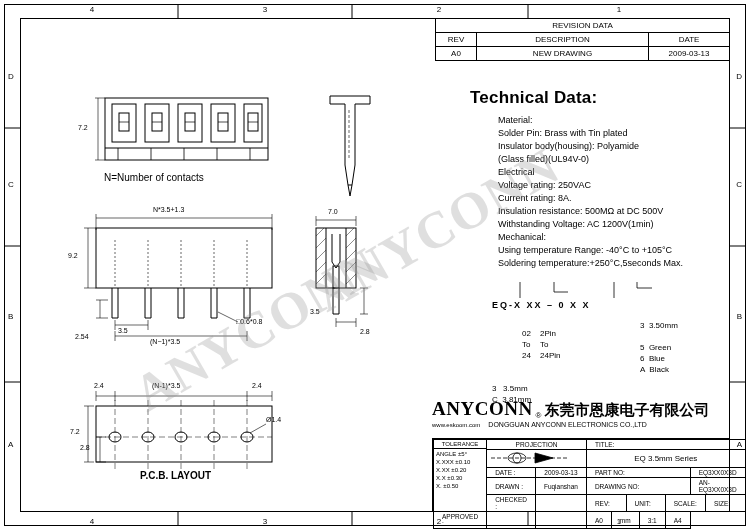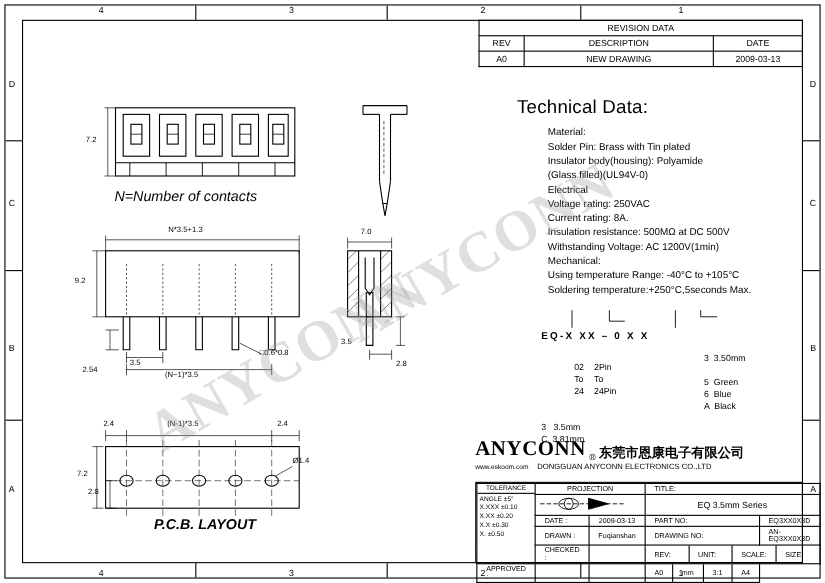--- a/index.html
+++ b/index.html
@@ -11,46 +11,46 @@
   .frame-inner{position:absolute;left:20px;top:18px;width:710px;height:494px;border:1px solid #000;box-sizing:border-box;}
 
   .zone{position:absolute;font-size:8px;text-align:center;color:#000;}
   .ztop{top:5px;}
   .zbot{bottom:4px;}
   .zleft{left:8px;}
   .zright{right:8px;}
 
   
   .t{position:absolute;font-size:8px;line-height:1.1;white-space:pre;}
-  .t9{font-size:13px;font-style:italic;}
+  .t9{font-size:10px;}
   .t7{font-size:7px;}
   .bold{font-weight:bold;}
 
   
   .revtbl{position:absolute;left:435px;top:18px;width:295px;border-collapse:collapse;font-size:8px;}
   .revtbl td,.revtbl th{border:1px solid #000;text-align:center;padding:2px 1px;font-weight:normal;}
 
   
   #tech{position:absolute;left:470px;top:88px;width:262px;}
-  #tech .title{font-size:17px;font-weight:normal;letter-spacing:.2px;}
+  #tech .title{font-size:17px;font-weight:bold;letter-spacing:.2px;}
   #tech .ln{font-size:9px;line-height:13px;white-space:nowrap;}
 
   
   #decoder{position:absolute;left:492px;top:268px;width:230px;font-size:9px;}
   #decoder .code{font-weight:bold;letter-spacing:2px;margin-top:32px;}
   #decoder .cols{position:relative;height:62px;margin-top:10px;}
   #decoder .col{position:absolute;font-size:8px;line-height:11px;white-space:pre;}
 
   
   .wm{position:absolute;color:rgba(150,150,150,.30);font-size:52px;font-weight:bold;font-family:"Liberation Serif",serif;transform:rotate(-30deg);pointer-events:none;letter-spacing:1px;}
 
   
   #logoblock{position:absolute;left:432px;top:398px;width:298px;height:38px;}
   #logoblock .brand{font-size:19px;font-weight:bold;font-family:"Liberation Serif",serif;letter-spacing:.5px;}
-  #logoblock .cn{font-size:12px;font-weight:bold;}
+  #logoblock .cn{font-size:15px;font-weight:bold;}
   #logoblock .url{font-size:6px;}
   #logoblock .en{font-size:7px;}
 
   
   #titleblock{position:absolute;left:432px;top:438px;width:298px;height:74px;border:1px solid #000;box-sizing:border-box;}
   #titleblock table{border-collapse:collapse;width:100%;height:100%;font-size:6.5px;}
   #titleblock td{border:1px solid #000;padding:1px 8px;vertical-align:middle;}
   .tol{font-size:6px;line-height:8px;}
 
   

